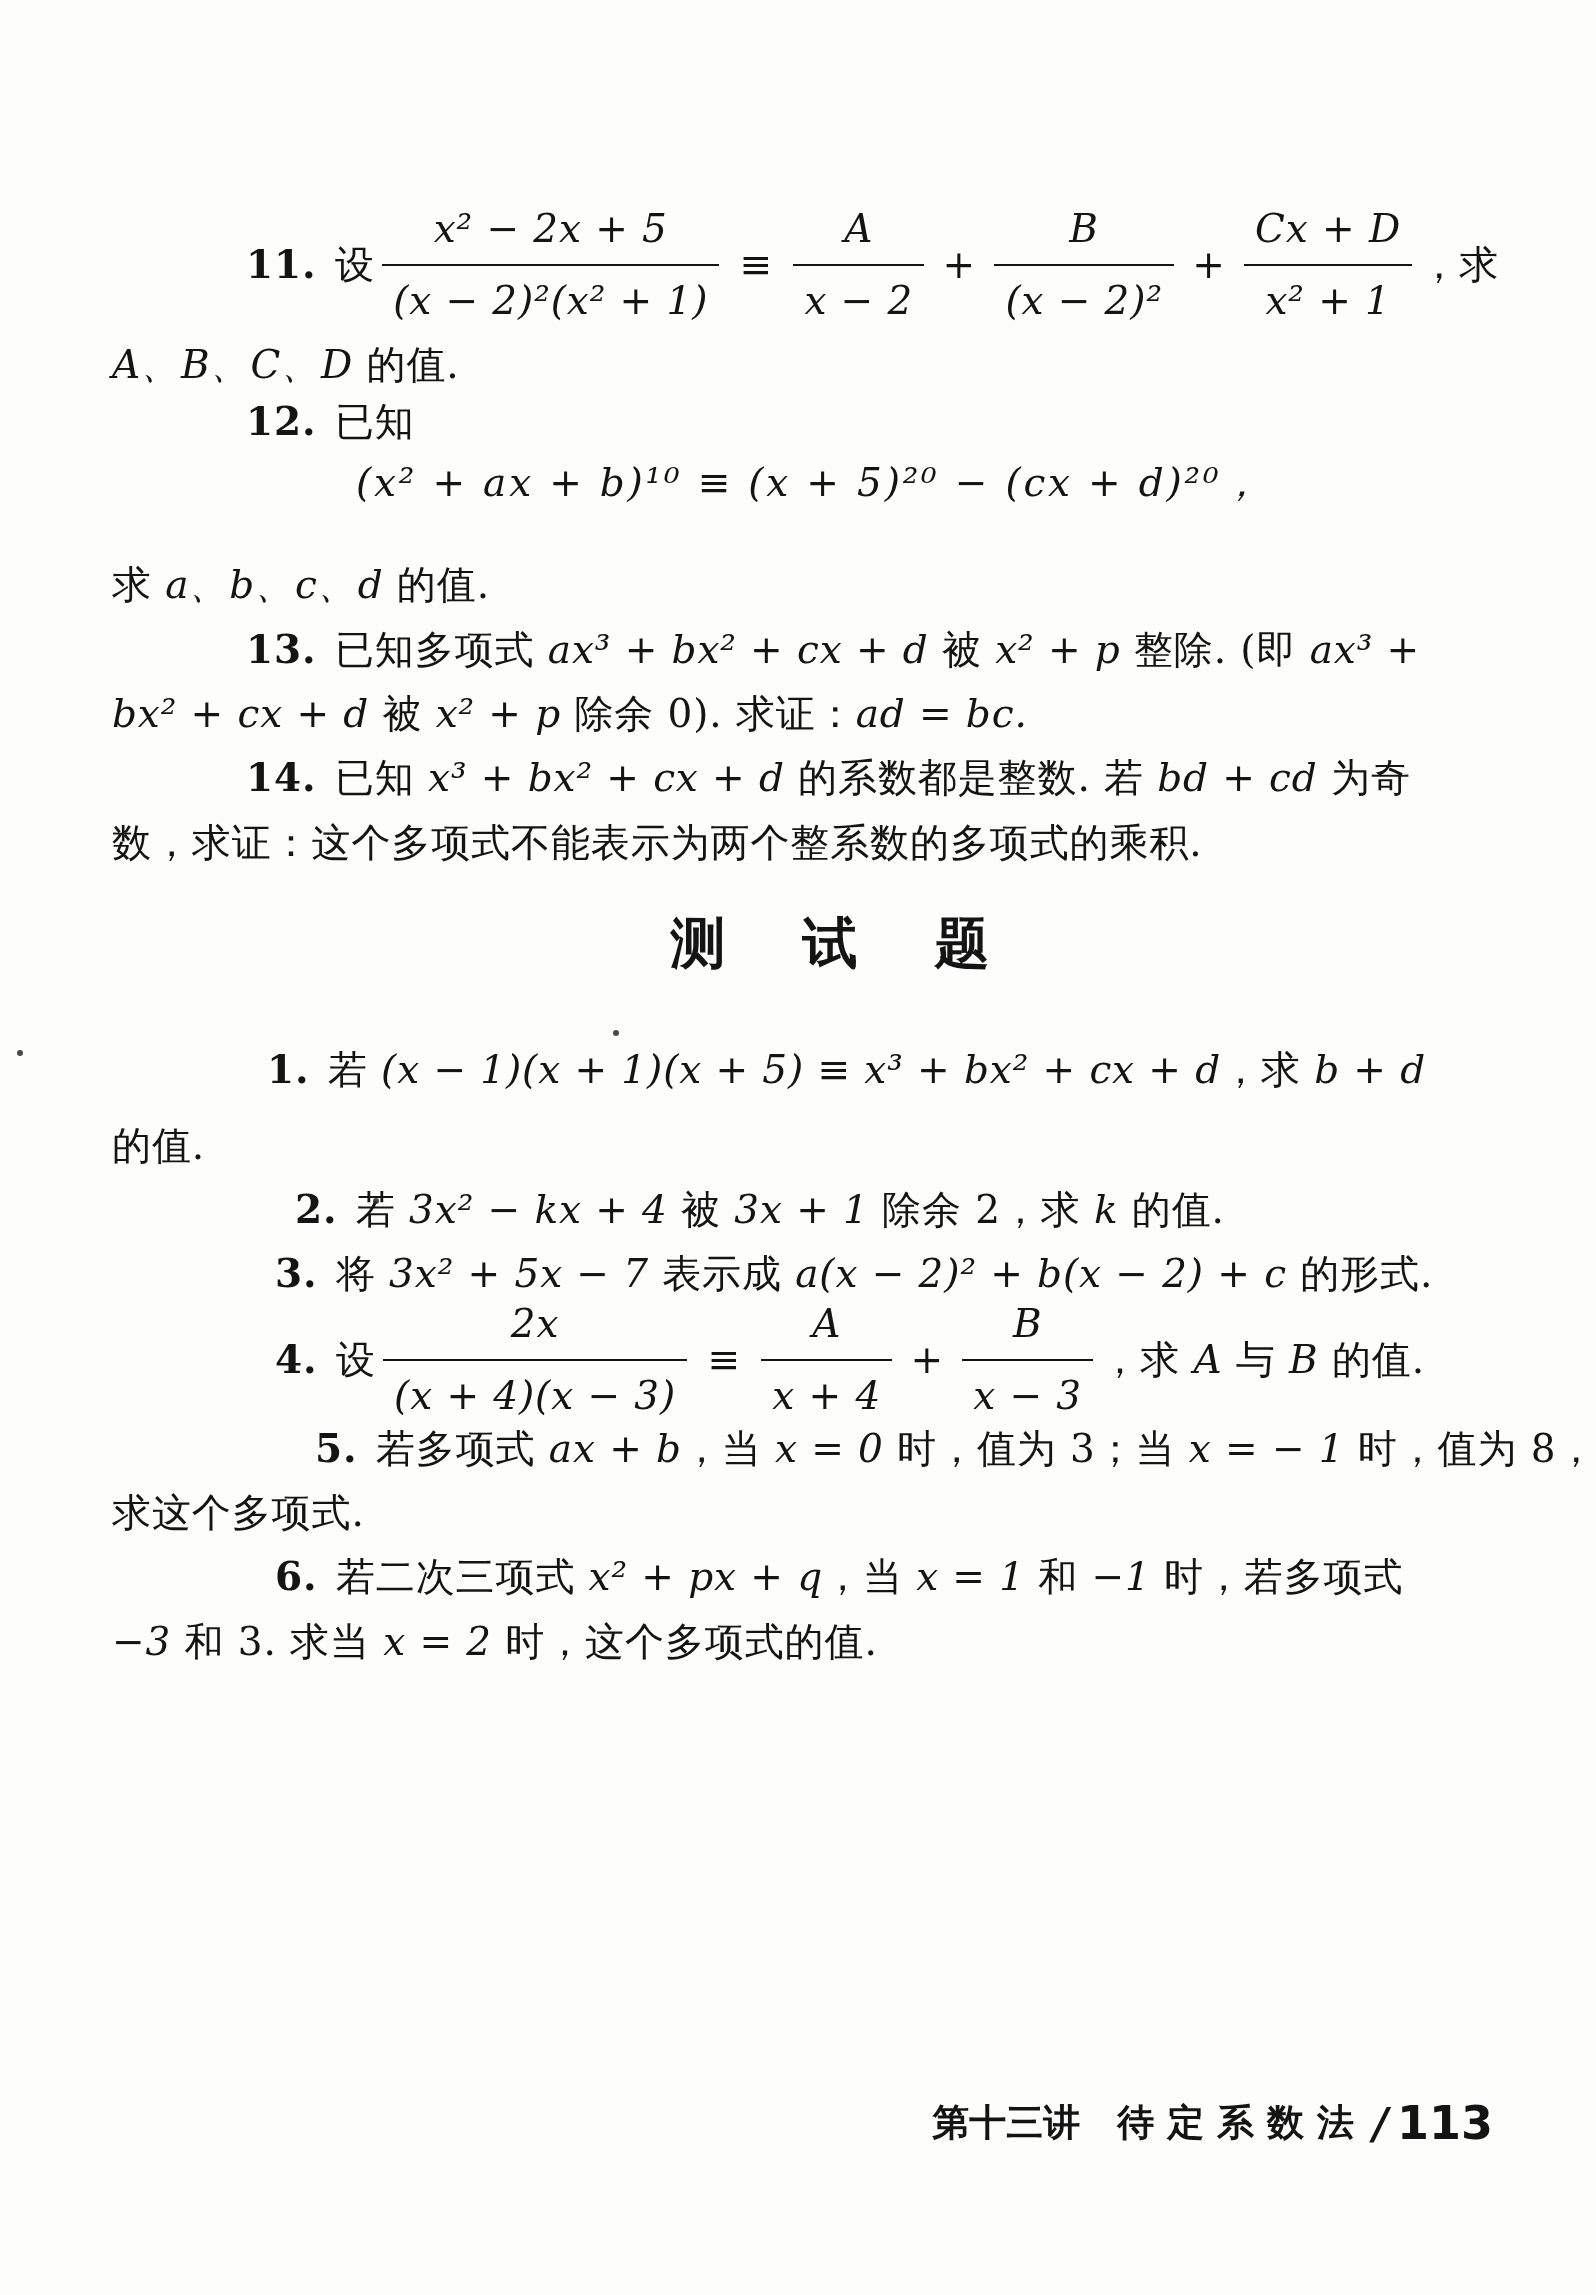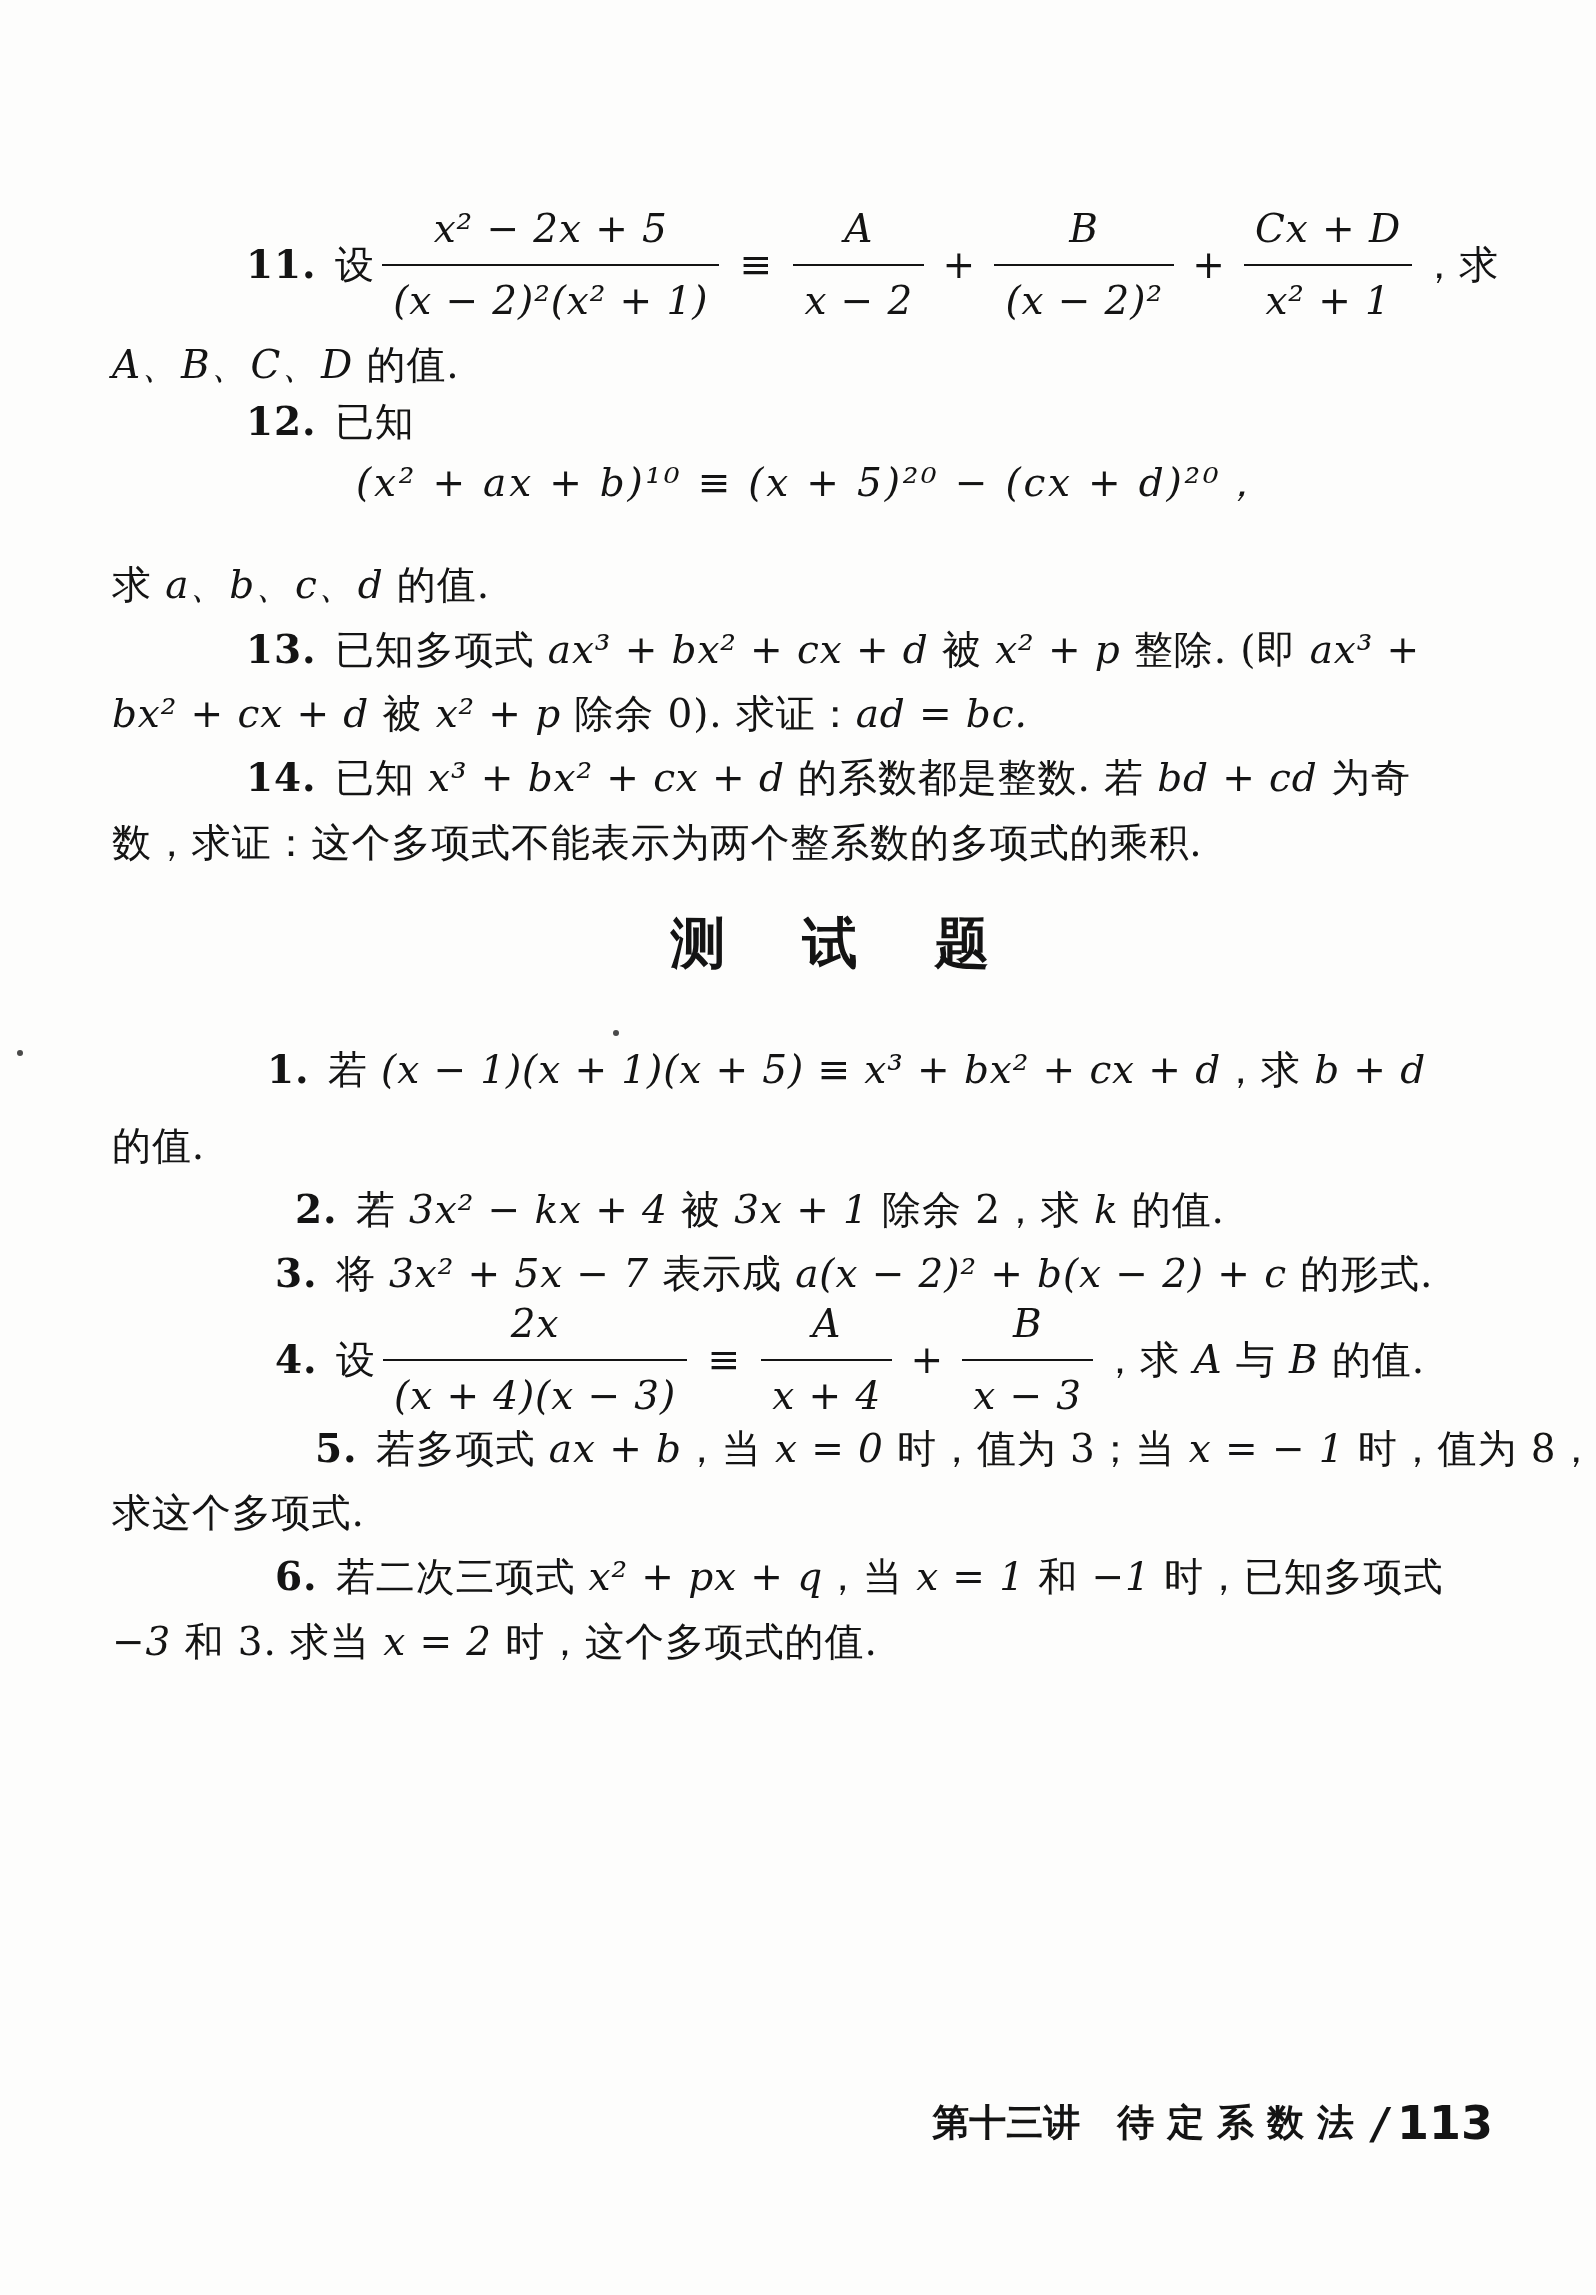--- a/index.html
+++ b/index.html
@@ -150,21 +150,21 @@
   </div>
 
   <div class="line" style="top:1420px; left:275px;margin-left:40px;">
     <span class="num">5.</span><span class="cn">若多项式 </span><span class="m">ax + b</span><span class="cn">，当 </span><span class="m">x = 0</span><span class="cn"> 时，值为 3；当 </span><span class="m">x = − 1</span><span class="cn"> 时，值为 8，</span>
   </div>
   <div class="line" style="top:1484px; left:112px;">
     <span class="cn">求这个多项式.</span>
   </div>
 
   <div class="line" style="top:1548px; left:275px;">
-    <span class="num">6.</span><span class="cn">若二次三项式 </span><span class="m">x² + px + q</span><span class="cn">，当 </span><span class="m">x = 1</span><span class="cn"> 和 </span><span class="m">−1</span><span class="cn"> 时，已知多项式</span>
+    <span class="num">6.</span><span class="cn">若二次三项式 </span><span class="m">x² + px + q</span><span class="cn">，当 </span><span class="m">x = 1</span><span class="cn"> 和 </span><span class="m">−1</span><span class="cn"> 时，若多项式</span>
   </div>
   <div class="line" style="top:1613px; left:112px;">
     <span class="m">−3</span><span class="cn"> 和 3. 求当 </span><span class="m">x = 2</span><span class="cn"> 时，这个多项式的值.</span>
   </div>
 
   <div class="dot" style="left:16.5px; top:1050px;"></div>
   <div class="dot" style="left:613px; top:1030px;"></div>
   <div class="dot" style="left:373px; top:1198px;"></div>
 
   <div class="footer">

